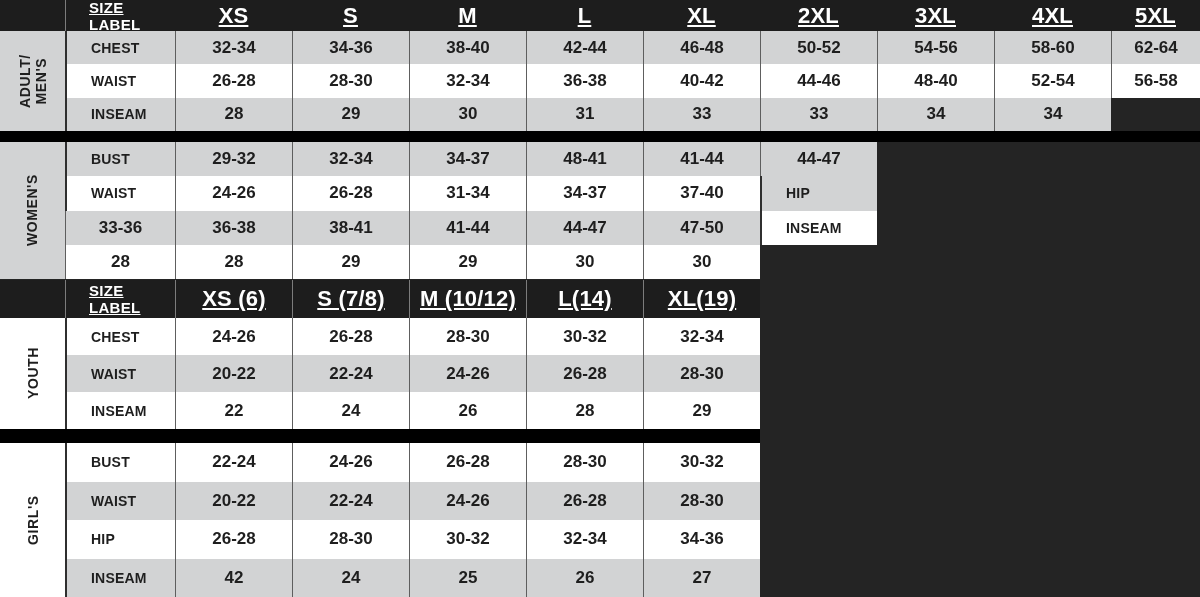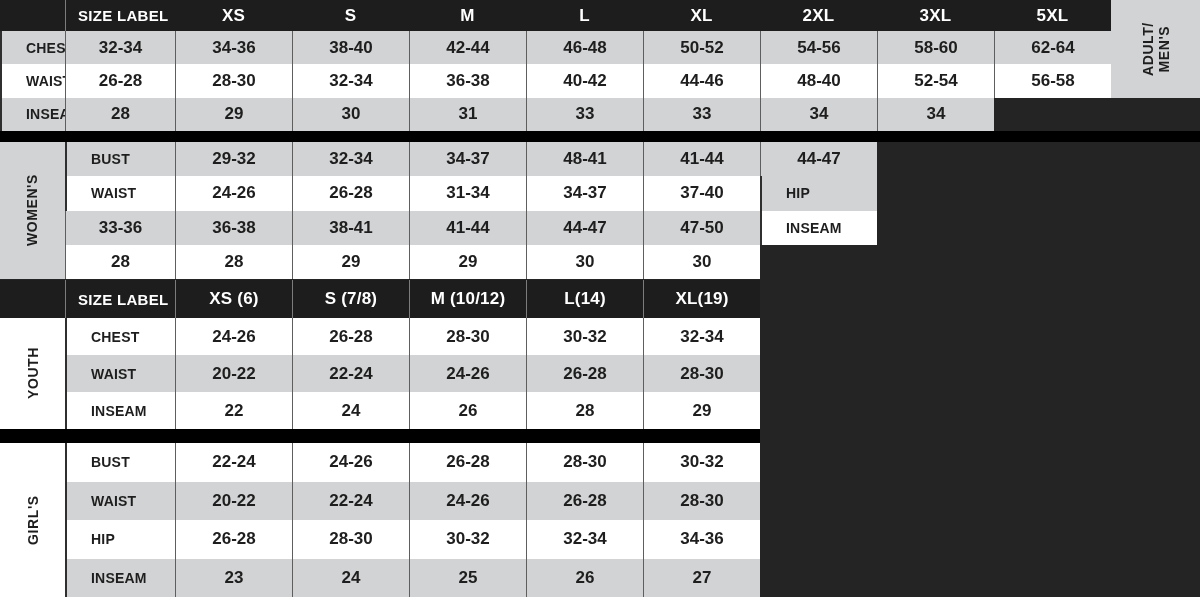--- a/index.html
+++ b/index.html
@@ -36,25 +36,26 @@
   }
   .g { background: var(--row_gray, #d2d3d4); }
   .w { background: var(--row_white, #ffffff); }
 
   .hdr {
     background: var(--header_bg, #1d1d1d);
     color: var(--header_text, #ffffff);
   }
   .hdr-sizelabel {
     justify-content: flex-start;
-    padding-left: 12px;
+    padding-left: 23px;
     font-size: 15px;
     letter-spacing: 0.3px;
-  }
-  .hdr-size { font-size: 17px; letter-spacing: 0.2px; }
+    text-decoration: underline;
+  }
+  .hdr-size { font-size: 22px; letter-spacing: 0.2px; text-decoration: underline; }
 
   .rlabel {
     justify-content: flex-start;
     padding-left: 24px;
     font-size: 14px;
     letter-spacing: 0.2px;
   }
   .val { font-size: 17px; }
 
   .vlabel { padding: 0; }
@@ -92,20 +93,21 @@
 <div class="section" id="sec-adult">
       <div class="cell hdr"></div>
       <div class="cell hdr hdr-sizelabel bl2">SIZE LABEL</div>
       <div class="cell hdr hdr-size bl">XS</div>
       <div class="cell hdr hdr-size bl">S</div>
       <div class="cell hdr hdr-size bl">M</div>
       <div class="cell hdr hdr-size bl">L</div>
       <div class="cell hdr hdr-size bl">XL</div>
       <div class="cell hdr hdr-size bl">2XL</div>
       <div class="cell hdr hdr-size bl">3XL</div>
+      <div class="cell hdr hdr-size bl">4XL</div>
       <div class="cell hdr hdr-size bl">5XL</div>
       <div class="cell vlabel g" style="grid-row: span 3;">
         <div class="vtext">
           <div>ADULT/</div>
           <div>MEN'S</div>
         </div>
       </div>
       <div class="cell rlabel bl2 g">CHEST</div>
       <div class="cell val bl g">32-34</div>
       <div class="cell val bl g">34-36</div>
@@ -220,19 +222,19 @@
       <div class="cell val bl g">24-26</div>
       <div class="cell val bl g">26-28</div>
       <div class="cell val bl g">28-30</div>
       <div class="cell rlabel bl2 w">HIP</div>
       <div class="cell val bl w">26-28</div>
       <div class="cell val bl w">28-30</div>
       <div class="cell val bl w">30-32</div>
       <div class="cell val bl w">32-34</div>
       <div class="cell val bl w">34-36</div>
       <div class="cell rlabel bl2 g">INSEAM</div>
-      <div class="cell val bl g">23</div>
+      <div class="cell val bl g">42</div>
       <div class="cell val bl g">24</div>
       <div class="cell val bl g">25</div>
       <div class="cell val bl g">26</div>
       <div class="cell val bl g">27</div>
     </div>
   </div>
 
 </body></html>

